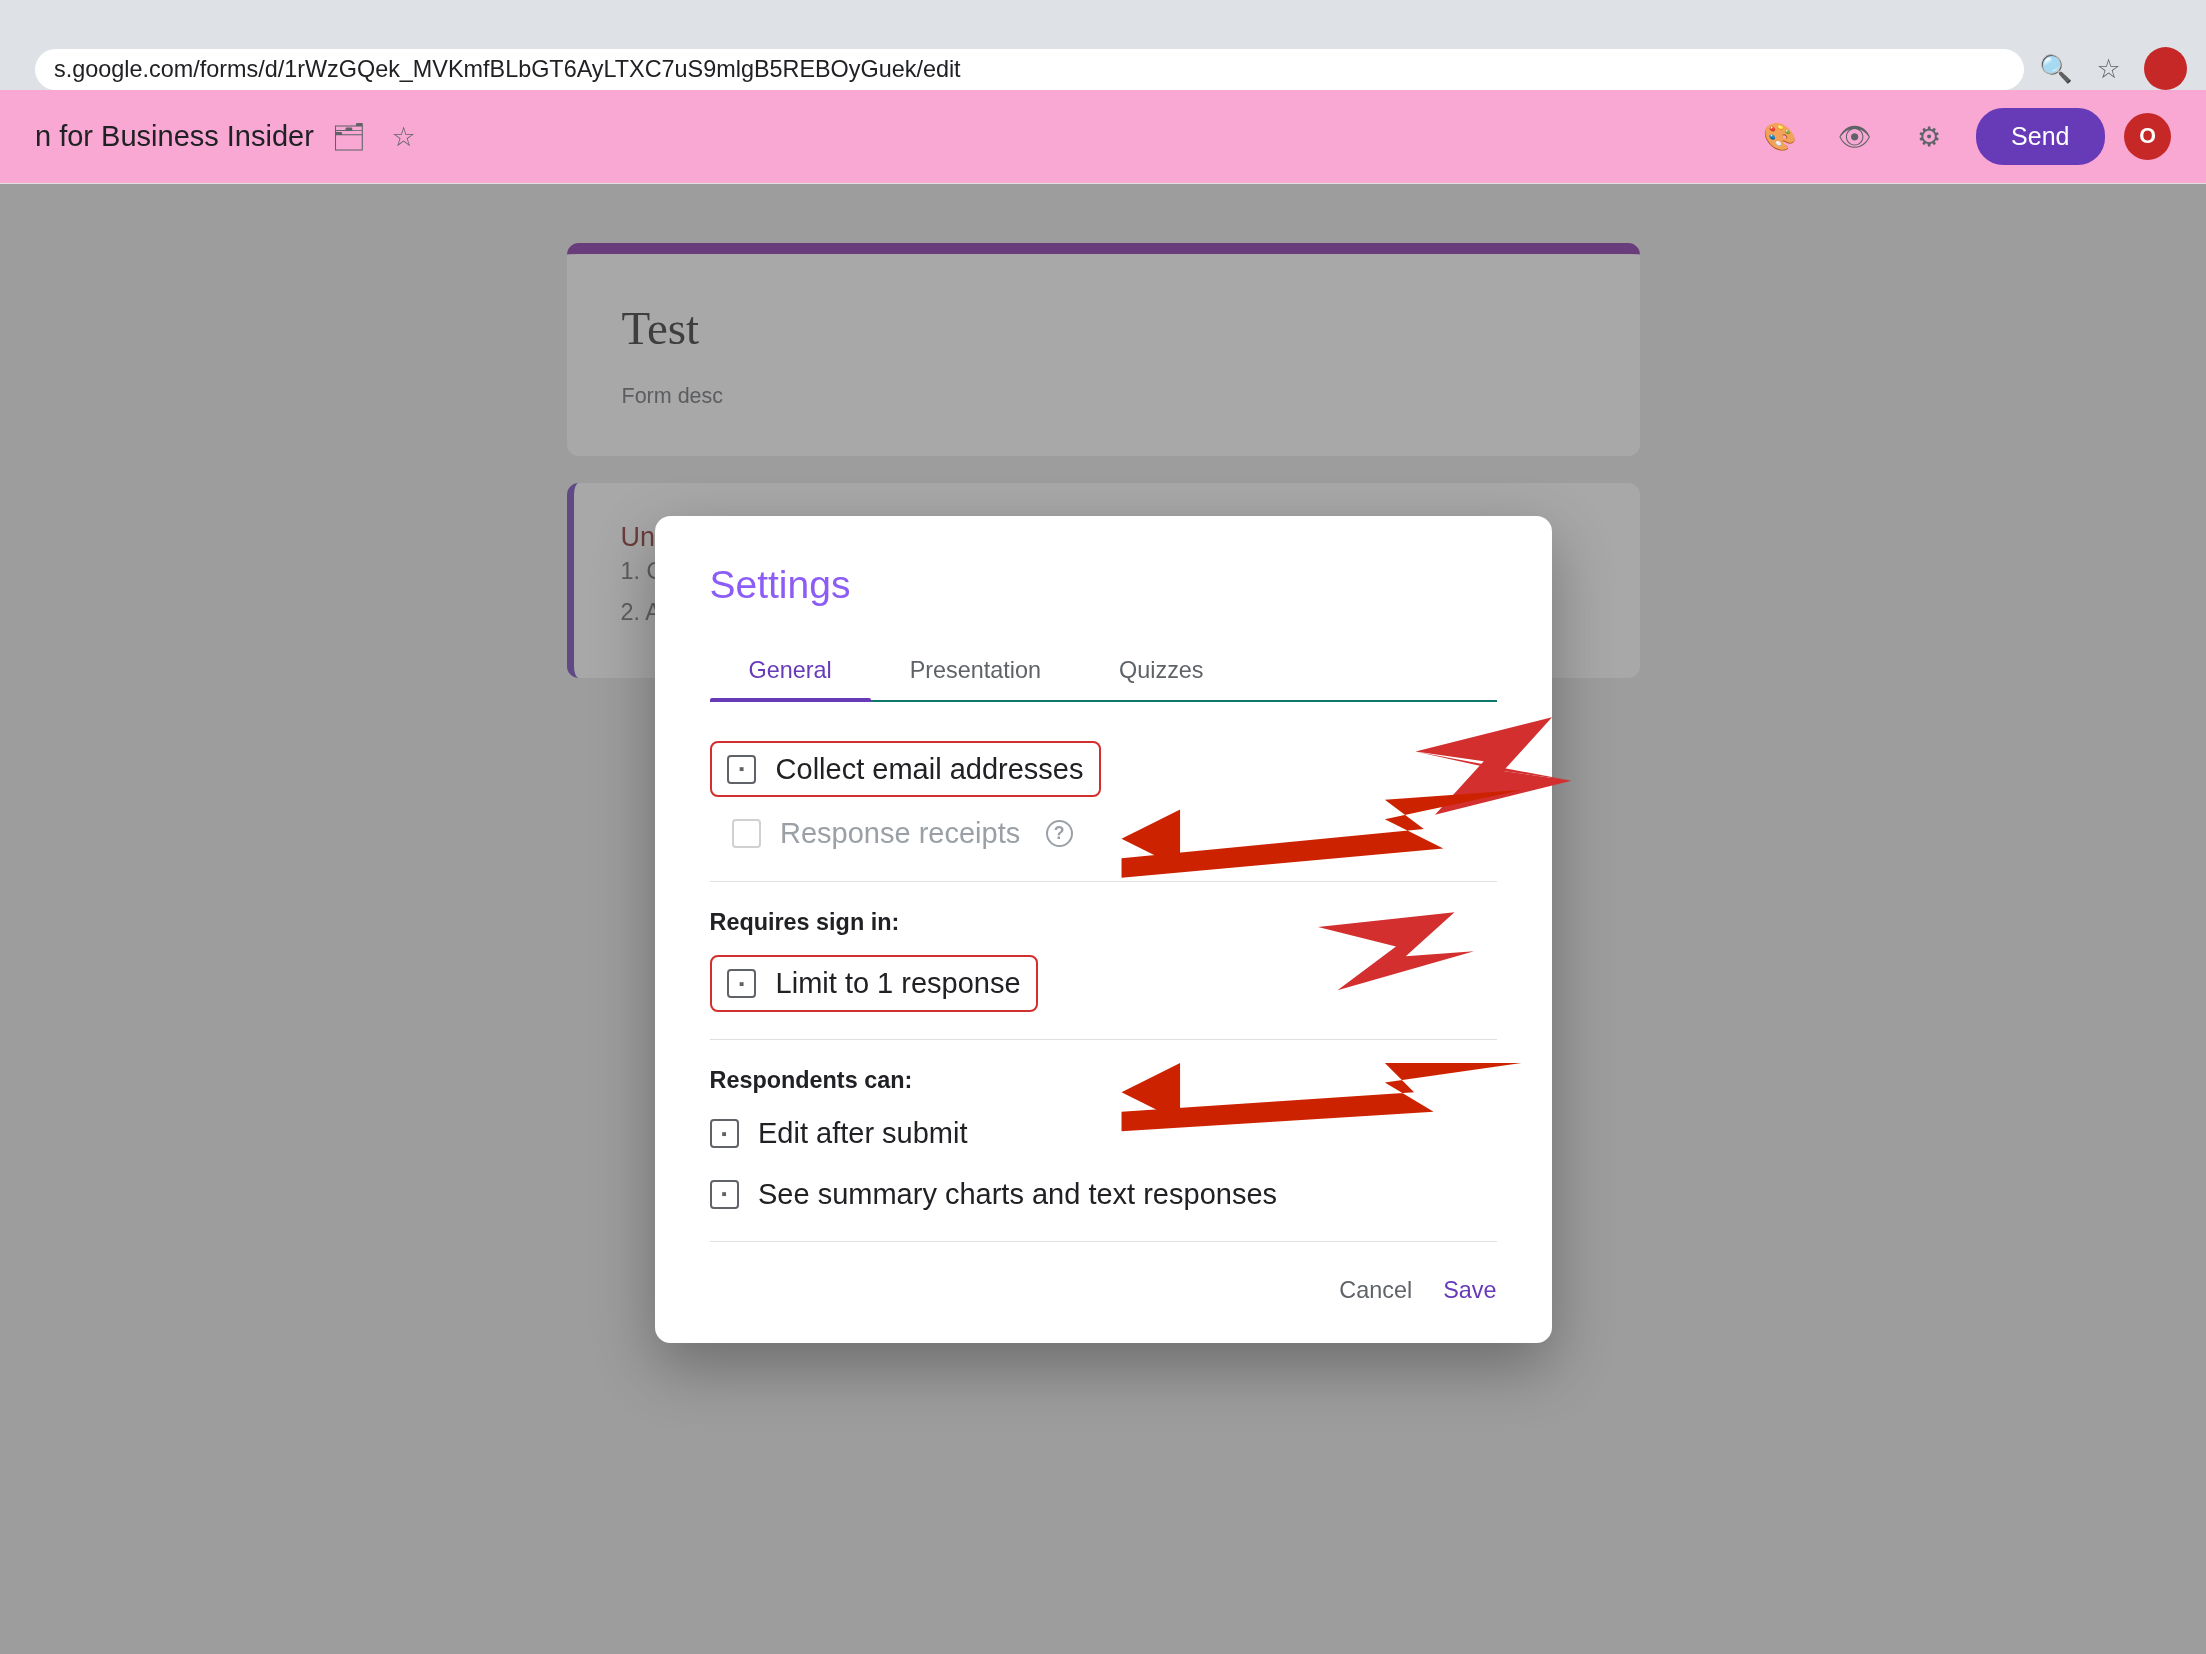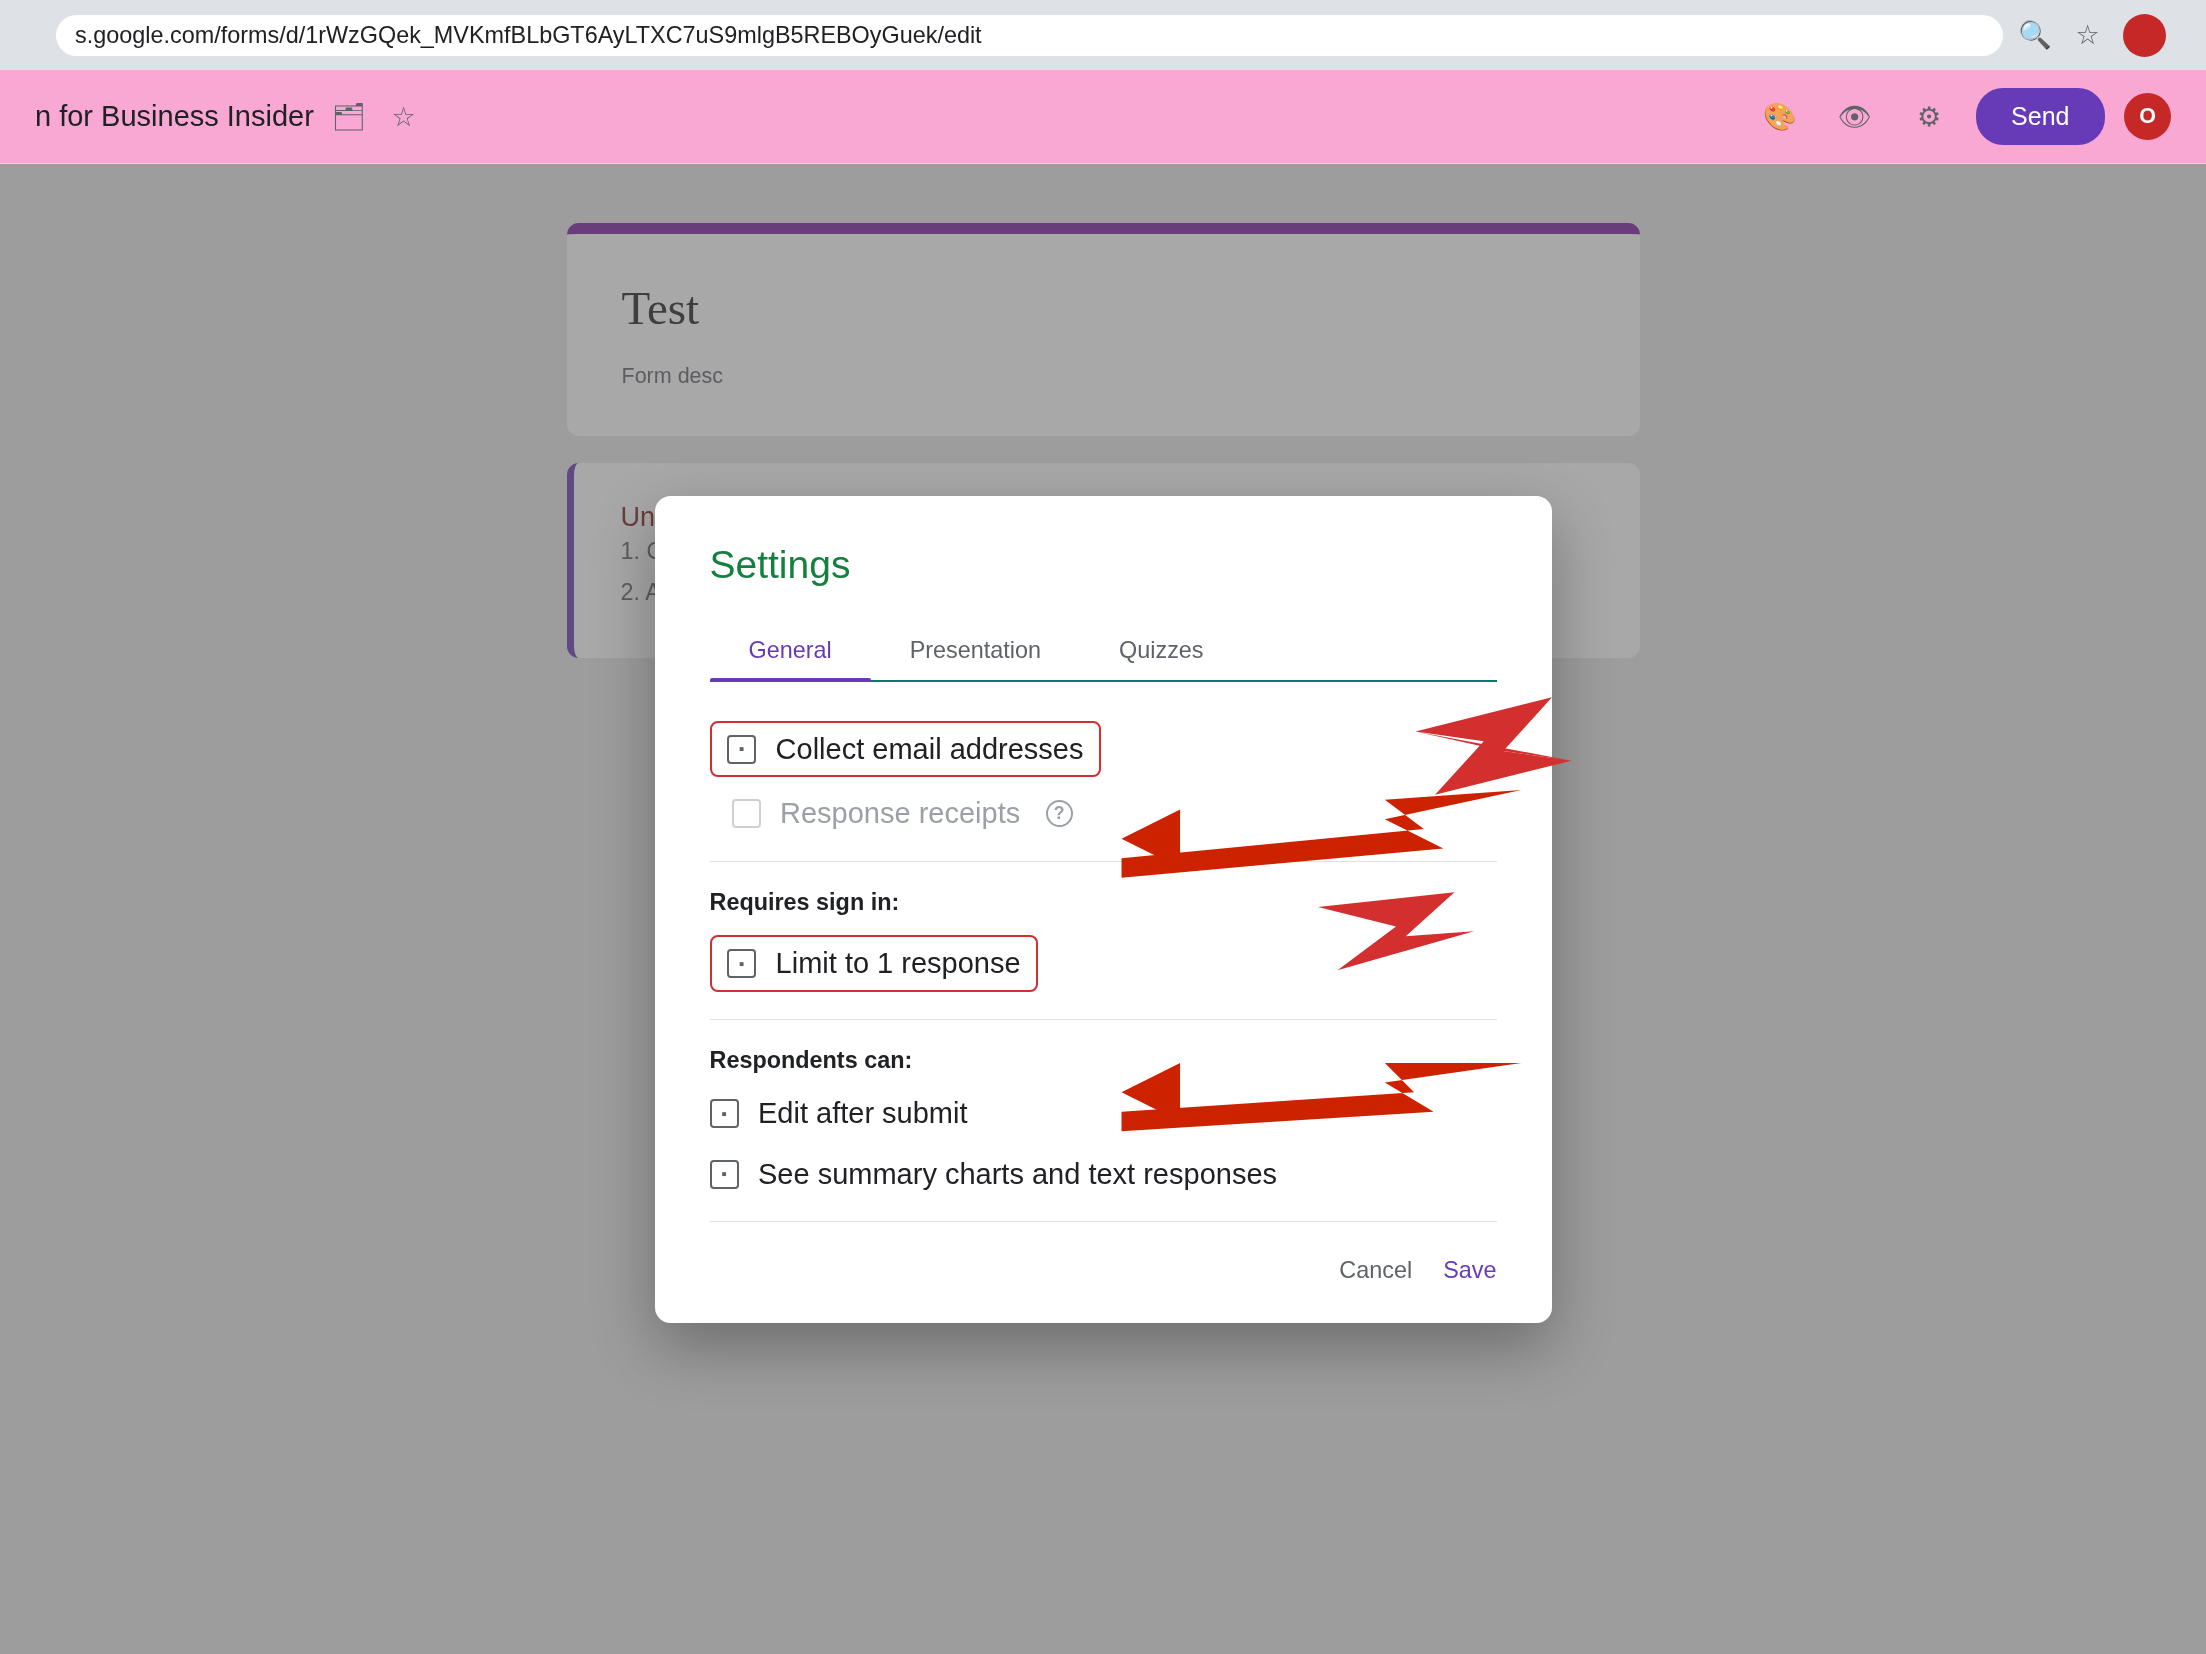--- a/index.html
+++ b/index.html
@@ -9,25 +9,25 @@
       height: 1655px;
       font-family: 'Google Sans', Arial, sans-serif;
       background: #f0f0f0;
       overflow: hidden;
       position: relative;
     }
 
     
     .chrome-bar {
       width: 100%;
-      height: 70px;
+      height: 90px;
       background: #dee1e6;
       display: flex;
-      align-items: center;
-      padding: 0 40px;
+      align-items: flex-end;
+      padding: 0 19px;
       position: relative;
     }
 
     .chrome-url {
       flex: 1;
       background: #fff;
       border-radius: 23.4px;
       height: 41px;
       display: flex;
       align-items: center;
@@ -196,21 +196,21 @@
       border-radius: 15.6px;
       width: 897px;
       padding: 47px 55px 39px;
       position: relative;
       box-shadow: 0 23.4px 62px rgba(0,0,0,0.3);
     }
 
     .dialog-title {
       font-size: 39px;
       font-weight: 500;
-      color: #15803d;
+      color: #8b5cf6;
       margin-bottom: 35px;
     }
 
     
     .tabs {
       display: flex;
       border-bottom: 2px solid #0f766e;
       margin-bottom: 39px;
       gap: 0;
     }

